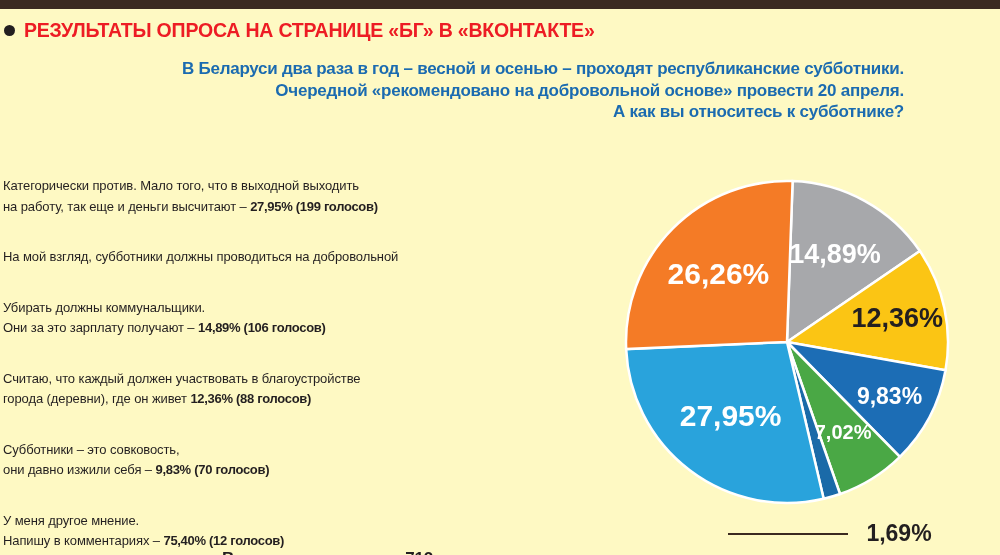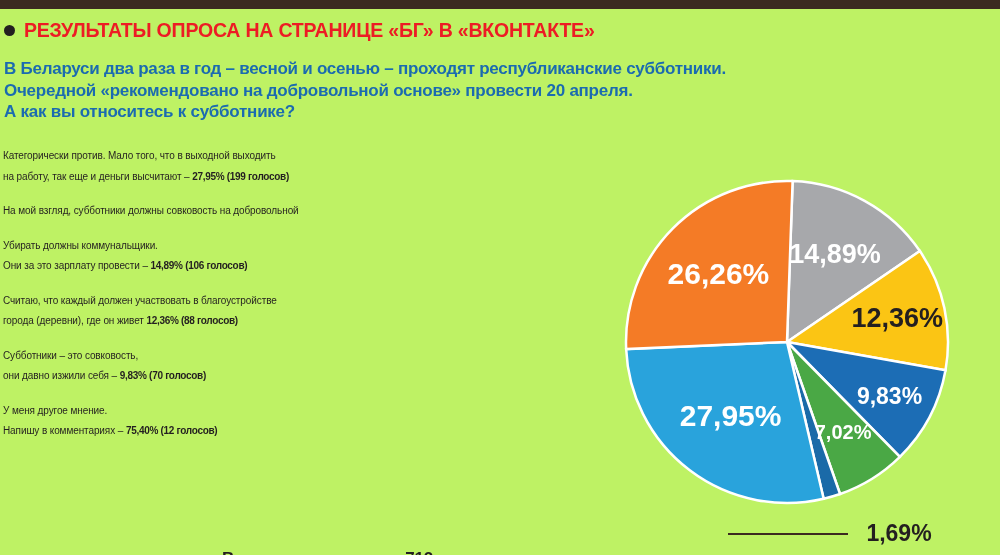--- a/index.html
+++ b/index.html
@@ -5,21 +5,21 @@
   html, body {
     margin: 0;
     padding: 0;
     background: #ffffff;
   }
   #page {
     position: relative;
     width: 1000px;
     height: 555px;
     overflow: hidden;
-    background: #bef264;
+    background: #fef9c3;
     font-family: "Liberation Sans", sans-serif;
     text-decoration: underline;
   }
   
   .top-rule {
     position: absolute;
     left: 0;
     top: 0;
     width: 1000px;
     height: 9px;
@@ -54,35 +54,36 @@
     position: absolute;
     left: 4px;
     top: 58px;
     width: 900px;
     color: #1b6bb0;
     font-size: 17px;
     font-weight: bold;
     line-height: 21.5px;
     letter-spacing: -0.25px;
   }
-  .intro div { white-space: nowrap; }
+  .intro div { white-space: nowrap; text-align: right; }
 
   
   .legend {
     position: absolute;
     left: 3px;
     top: 146px;
     width: 580px;
   }
   .legend-item {
     margin-bottom: 14px;
     color: #231f20;
-    font-size: 10px;
+    font-size: 13px;
     line-height: 20.5px;
     letter-spacing: -0.1px;
+    margin-top: 30px;
   }
   .legend-item .line { white-space: nowrap; }
   .legend-item b {
     font-weight: bold;
     letter-spacing: -0.3px;
   }
   .total {
     position: absolute;
     left: 222px;
     top: 549px;
@@ -125,25 +126,25 @@
     <div>Очередной «рекомендовано на добровольной основе» провести 20 апреля.</div>
     <div>А как вы относитесь к субботнике?</div>
   </div>
 
   <div class="legend" id="legend">
       <div class="legend-item">
         <div class="line">Категорически против. Мало того, что в выходной выходить</div>
         <div class="line"><span>на работу, так еще и деньги высчитают – </span><b>27,95% (199 голосов)</b></div>
       </div>
       <div class="legend-item">
-        <div class="line">На мой взгляд, субботники должны совковость на добровольной</div>
+        <div class="line">На мой взгляд, субботники должны проводиться на добровольной</div>
       </div>
       <div class="legend-item">
         <div class="line">Убирать должны коммунальщики.</div>
-        <div class="line"><span>Они за это зарплату провести – </span><b>14,89% (106 голосов)</b></div>
+        <div class="line"><span>Они за это зарплату получают – </span><b>14,89% (106 голосов)</b></div>
       </div>
       <div class="legend-item">
         <div class="line">Считаю, что каждый должен участвовать в благоустройстве</div>
         <div class="line"><span>города (деревни), где он живет </span><b>12,36% (88 голосов)</b></div>
       </div>
       <div class="legend-item">
         <div class="line">Субботники – это совковость,</div>
         <div class="line"><span>они давно изжили себя – </span><b>9,83% (70 голосов)</b></div>
       </div>
       <div class="legend-item">

